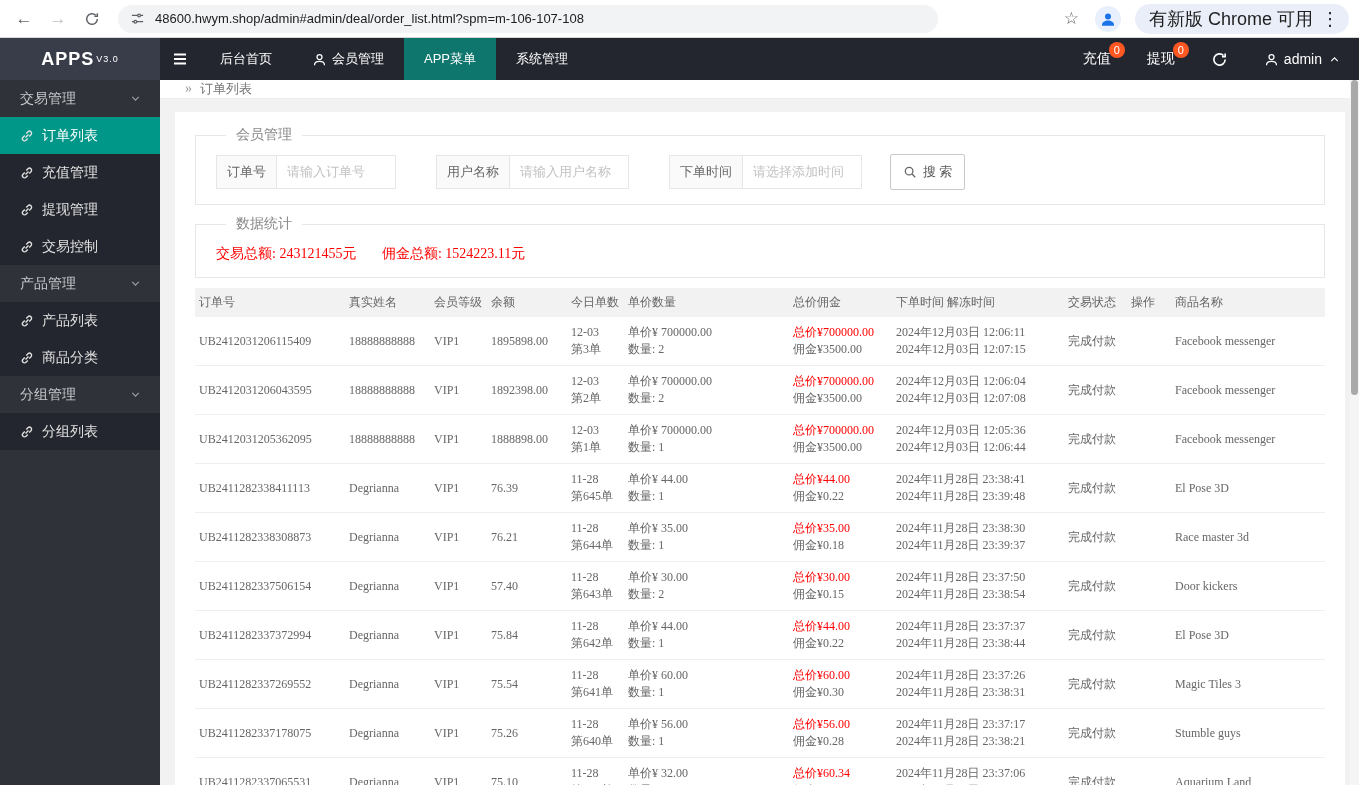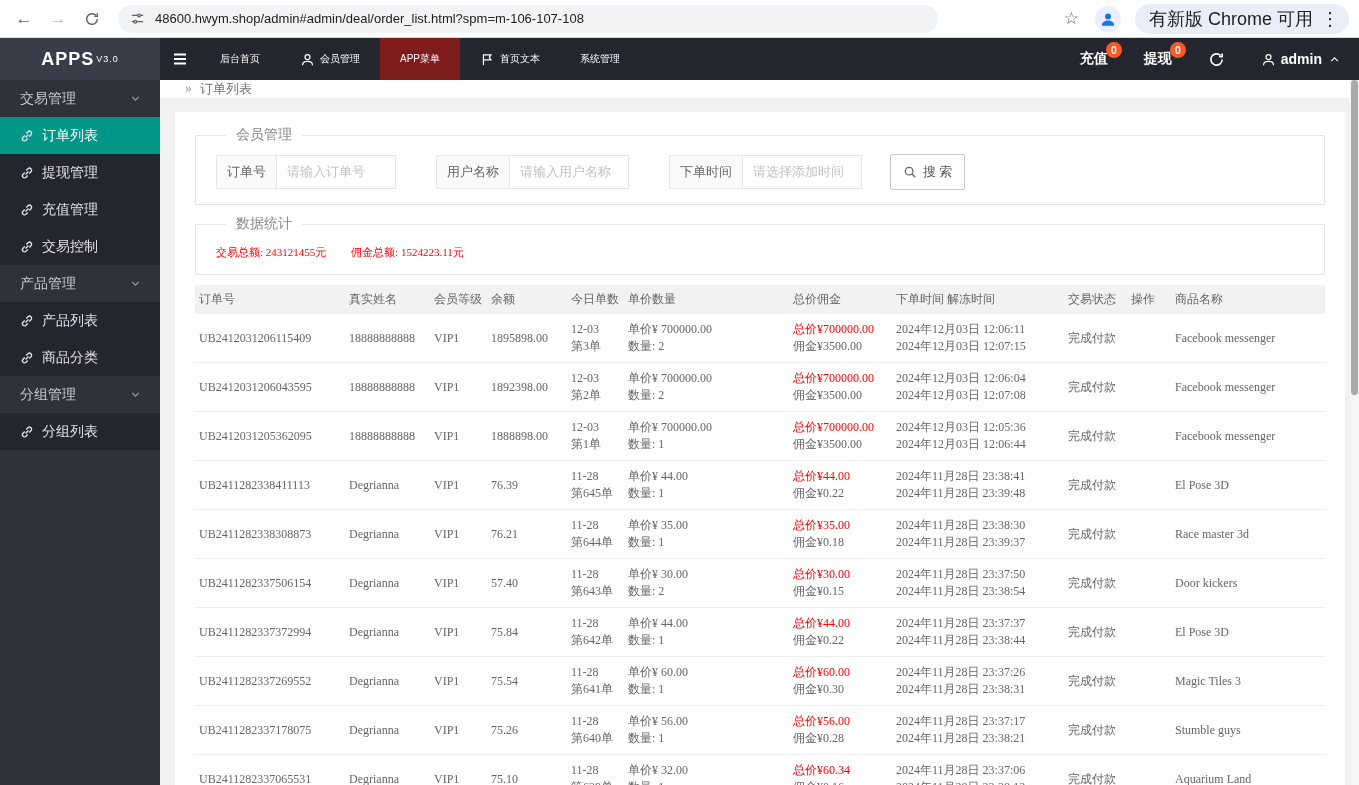--- a/index.html
+++ b/index.html
@@ -26,25 +26,25 @@
   .dots { font-size:15px; color:#444746; margin-left:8px; letter-spacing:0; }
 
   
   .app-header { height:42px; background:#23262e; display:flex; align-items:stretch; }
   .logo { width:160px; background:#393d49; color:#ffffff; display:flex; align-items:center;
     justify-content:center; font-size:18px; font-weight:bold; letter-spacing:1px; }
   .logo sup { font-size:9px; font-weight:normal; margin-left:2px; }
   .hamburger { width:40px; display:flex; align-items:center; justify-content:center;
     color:#ffffff; cursor:pointer; }
   .nav-items { display:flex; align-items:stretch; }
-  .nav-item { display:flex; align-items:center; padding:3px 20px; color:#ffffff; font-size:10px;
+  .nav-item { display:flex; align-items:center; padding:3px 20px; color:#ffffff; font-size:13px;
     cursor:pointer; }
   .nav-item .nv-icon { margin-right:5px; display:flex; }
-  .nav-item.active { background:#7f1d1d; }
-  .header-right { margin-left:auto; display:flex; align-items:stretch;font-weight:bold; }
+  .nav-item.active { background:#0f766e; }
+  .header-right { margin-left:auto; display:flex; align-items:stretch; }
   .hr-item { display:flex; align-items:center; padding:0 18px; color:#ffffff; font-size:14px;
     position:relative; cursor:pointer; }
   .badge { position:absolute; top:4px; right:4px; min-width:16px; height:16px; line-height:16px;
     background:#ff5722; color:#fff; border-radius:8px; font-size:11px; text-align:center;
     padding:0 4px; }
   .hr-item .nv-icon { margin-right:5px; display:flex; }
   .chev { margin-left:6px; display:flex; }
 
   
   .layout { display:flex; height:705px;font-family:Liberation Serif, serif; }
@@ -73,21 +73,21 @@
   .ig-label { height:34px; line-height:32px; padding:0 10px; background:#fafafa;
     border:1px solid #e6e6e6; border-right:none; font-size:13px; color:#666666; white-space:nowrap; }
   .ig-input { height:34px; width:120px; border:1px solid #e6e6e6; padding:0 10px; font-size:13px;
     color:#333; outline:none; font-family:inherit; }
   .ig-input::placeholder { color:#c2c2c2; }
   .search-btn { height:36px; padding:0 12px; background:#ffffff; border:1px solid #c9c9c9;
     border-radius:2px; font-size:13px; color:#555555; display:flex; align-items:center;
     cursor:pointer; margin-left:-12px; font-family:inherit; }
   .search-btn svg { margin-right:6px; }
 
-  .stats-line { font-size:11px; padding-top:2px; }
+  .stats-line { font-size:14px; padding-top:2px; }
   .stat-item { color:#ff0000; margin-right:22px; }
 
   
   table.orders { width:100%; border-collapse:collapse; table-layout:fixed; margin-top:6px; }
   table.orders th { background:#f2f2f2; font-weight:normal; font-size:12px; color:#666666;
     text-align:left; padding:6px 6px; white-space:nowrap; overflow:hidden; }
   table.orders td { font-size:12px; color:#666666; padding:7px 6px; border-bottom:1px solid #eeeeee;
     vertical-align:middle; overflow:hidden; }
   table.orders td div { line-height:17px; white-space:nowrap; }
   td .red { color:#ff0000; }
@@ -153,29 +153,20 @@
             <circle cx="12" cy="8" r="4"></circle>
             <path d="M4 21c0-4 4-6 8-6s8 2 8 6"></path>
           </svg>
         </span>
         <span>会员管理</span>
       </div>
       <div class="nav-item active">
         <span>APP菜单</span>
       </div>
       <div class="nav-item">
-        <span class="nv-icon">
-          <svg width="15" height="15" viewBox="0 0 24 24" fill="none" stroke="currentColor" stroke-width="2">
-            <path d="M5.5 21V4"></path>
-            <path d="M5.5 4.5h12l-2.6 4 2.6 4h-12"></path>
-          </svg>
-        </span>
-        <span>首页文本</span>
-      </div>
-      <div class="nav-item">
         <span>系统管理</span>
       </div>
     </div>
   <div class="header-right">
     <div class="hr-item">
       <span>充值</span>
       <span class="badge">0</span>
     </div>
     <div class="hr-item">
       <span>提现</span>
@@ -225,31 +216,31 @@
         <span>订单列表</span>
       </div>
       <div class="side-item">
         <span class="li-icon">
           <svg width="14" height="14" viewBox="0 0 24 24" fill="none" stroke="currentColor" stroke-width="2.3">
             <path d="M9.5 14.5l5-5"></path>
             <path d="M8.2 11.2l-3 3a3.6 3.6 0 0 0 5.1 5.1l3-3"></path>
             <path d="M15.8 12.8l3-3a3.6 3.6 0 0 0-5.1-5.1l-3 3"></path>
           </svg>
         </span>
-        <span>提现管理</span>
+        <span>充值管理</span>
       </div>
       <div class="side-item">
         <span class="li-icon">
           <svg width="14" height="14" viewBox="0 0 24 24" fill="none" stroke="currentColor" stroke-width="2.3">
             <path d="M9.5 14.5l5-5"></path>
             <path d="M8.2 11.2l-3 3a3.6 3.6 0 0 0 5.1 5.1l3-3"></path>
             <path d="M15.8 12.8l3-3a3.6 3.6 0 0 0-5.1-5.1l-3 3"></path>
           </svg>
         </span>
-        <span>充值管理</span>
+        <span>提现管理</span>
       </div>
       <div class="side-item">
         <span class="li-icon">
           <svg width="14" height="14" viewBox="0 0 24 24" fill="none" stroke="currentColor" stroke-width="2.3">
             <path d="M9.5 14.5l5-5"></path>
             <path d="M8.2 11.2l-3 3a3.6 3.6 0 0 0 5.1 5.1l3-3"></path>
             <path d="M15.8 12.8l3-3a3.6 3.6 0 0 0-5.1-5.1l-3 3"></path>
           </svg>
         </span>
         <span>交易控制</span>

